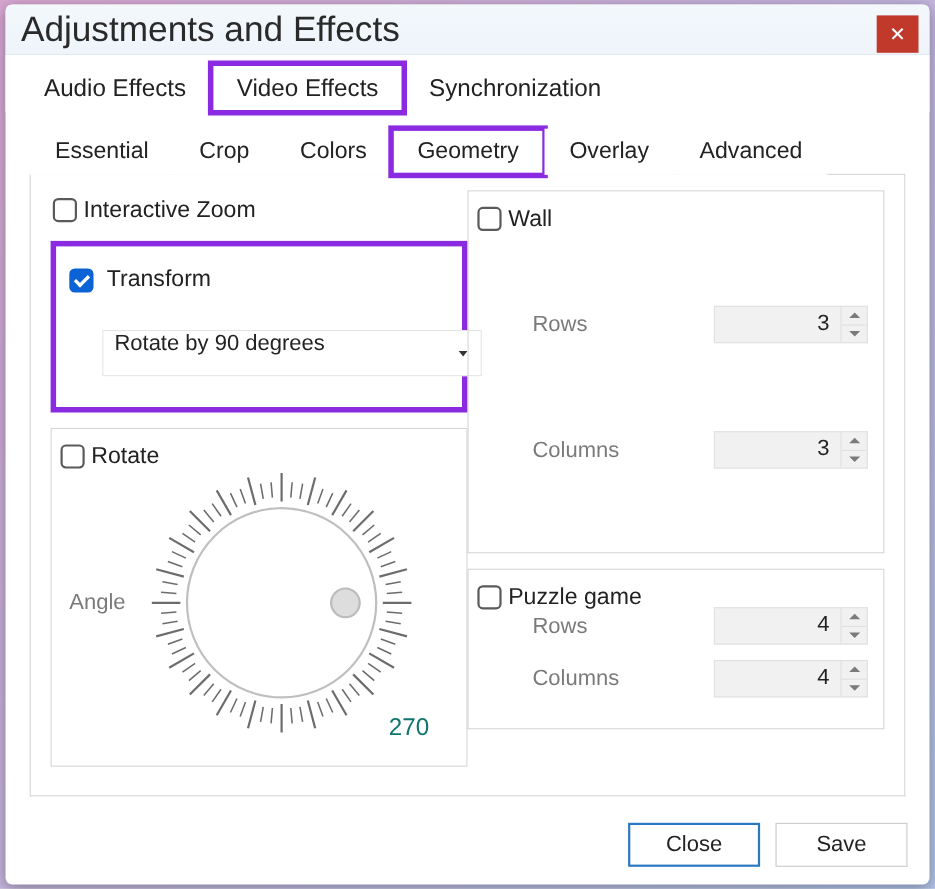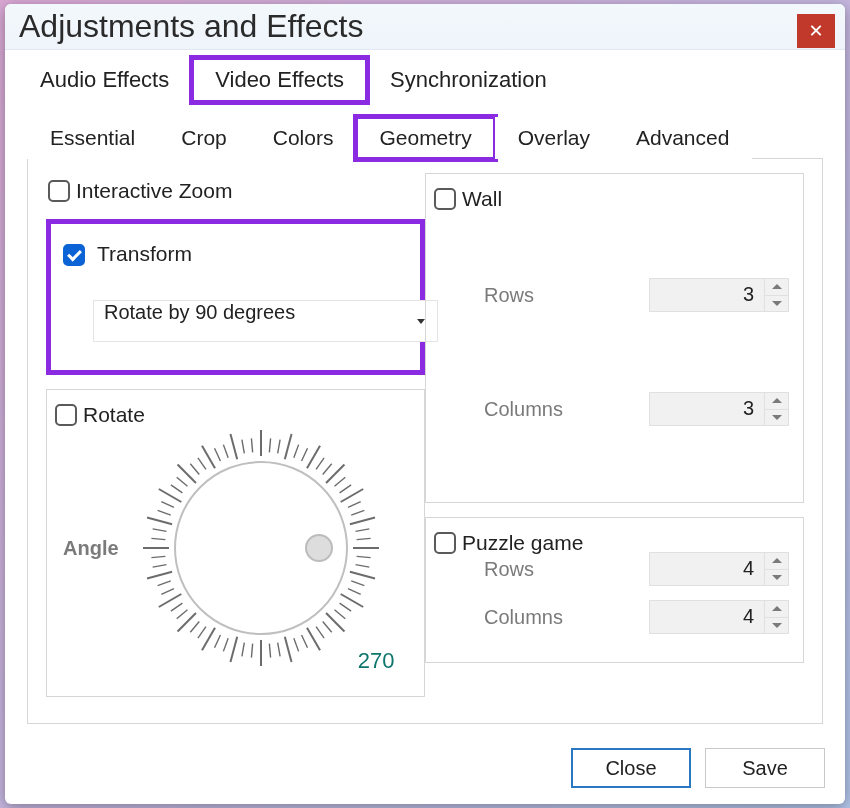--- a/index.html
+++ b/index.html
@@ -174,21 +174,21 @@
     border-left: 4px solid transparent;
     border-right: 4px solid transparent;
     border-top: 5px solid #333;
   }
   .rotate-body {
     display: flex;
     align-items: center;
     gap: 12px;
     padding: 8px 2px 4px 2px;
   }
-  .angle-label { color: #7a7a7a; font-size: 20px; font-weight: bold; }
+  .angle-label { color: #7a7a7a; font-size: 20px; }
   .dial-wrap { position: relative; width: 260px; height: 260px; }
   .dial-value {
     position: absolute;
     right: -4px; bottom: 4px;
     font-size: 22px; color: #0f766e; margin-left: 42px;
   }
   .row {
     display: flex;
     align-items: center;
     justify-content: space-between;

